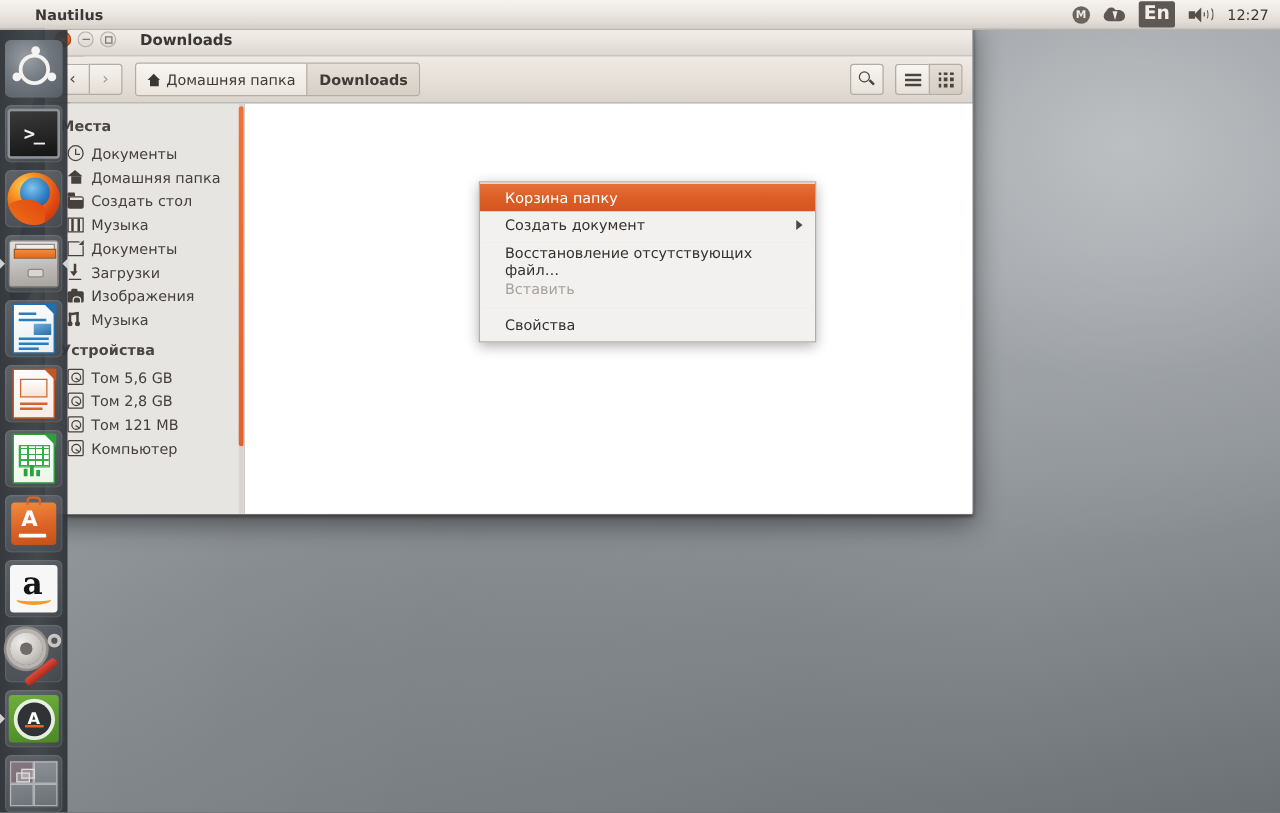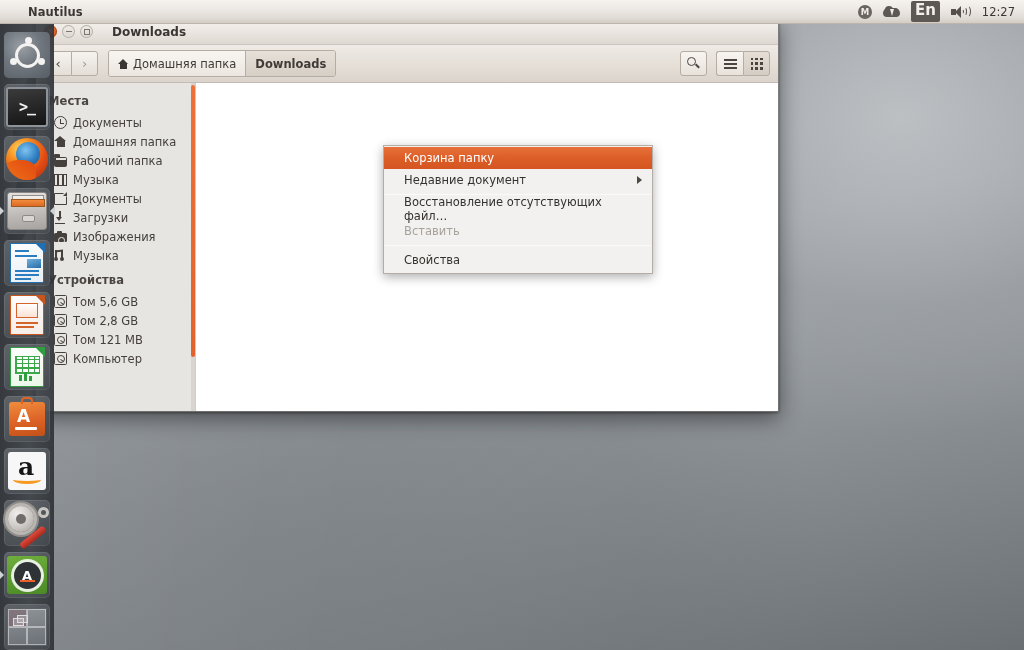--- a/index.html
+++ b/index.html
@@ -616,21 +616,21 @@
       </div>
       <div class="sb-item">
         <span class="sb-ico ic-home">
             <i class="roof"></i>
             <i class="body"></i>
           </span>
         <span>Домашняя папка</span>
       </div>
       <div class="sb-item">
         <span class="sb-ico ic-folder"></span>
-        <span>Рабочий папка</span>
+        <span>Создать стол</span>
       </div>
       <div class="sb-item">
         <span class="sb-ico ic-video"></span>
         <span>Музыка</span>
       </div>
       <div class="sb-item">
         <span class="sb-ico ic-doc"></span>
         <span>Документы</span>
       </div>
       <div class="sb-item">
@@ -676,21 +676,21 @@
 
     <div class="filearea"></div>
   </div>
 </div>
 
 <div id="ctxmenu">
   <div class="mi sel">
     <span>Корзина папку</span>
   </div>
   <div class="mi">
-    <span>Недавние документ</span>
+    <span>Создать документ</span>
     <span class="arrow"></span>
   </div>
   <div class="msep"></div>
   <div class="mi">
     <span>Восстановление отсутствующих файл…</span>
   </div>
   <div class="mi disabled">
     <span>Вставить</span>
   </div>
   <div class="msep"></div>

